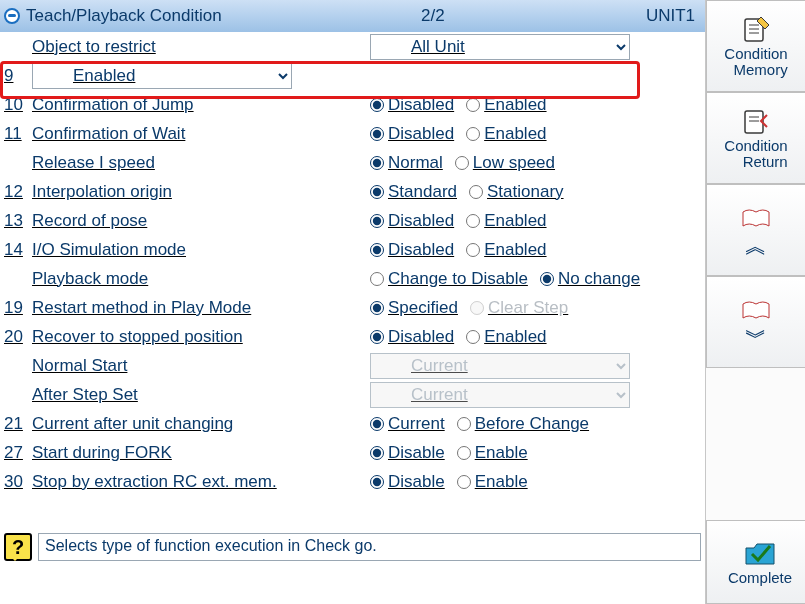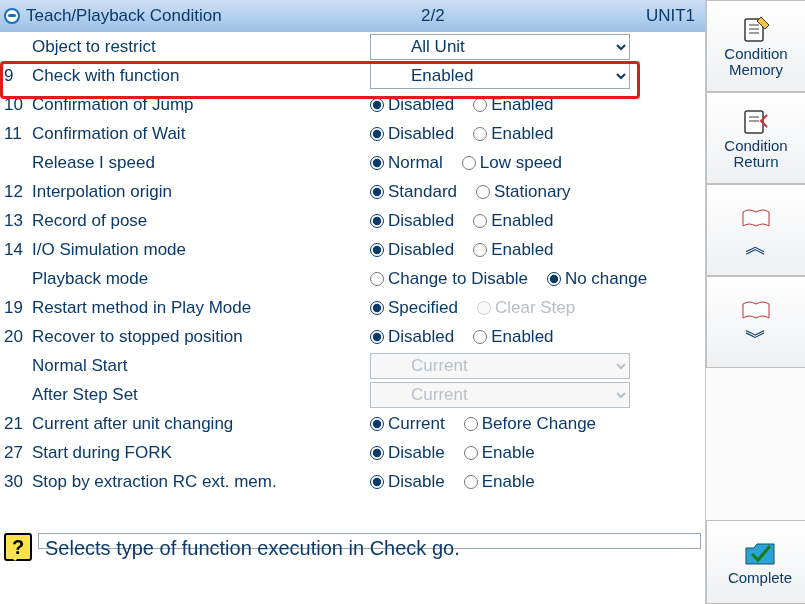--- a/index.html
+++ b/index.html
@@ -47,20 +47,21 @@
     .header .spacer { flex: 1; }
     .header .page { width: 200px; text-align: left; }
     .header .unit { width: 80px; text-align: right; padding-right: 6px; }
 
     .rows { padding: 0 0 0 0; }
     .row {
       display: flex;
       align-items: center;
       height: 29px;
       padding-left: 4px;
+      text-decoration: underline;
     }
     .row .num {
       width: 28px;
       color: #0b3a6a;
       font-size: 17px;
     }
     .row .label {
       flex: 0 0 338px;
       color: #0b3a6a;
       font-size: 17px;
@@ -91,21 +92,21 @@
       border: 1px solid #9aa7b3;
       background: #ffffff;
       padding: 0 4px;
     }
     select.combo.disabled {
       background: #f4f4f4;
       color: #9aa7b3;
     }
     .combo.w260 { width: 260px; padding-left: 36px; }
 
-    .radiogrp { display: flex; gap: 9px; }
+    .radiogrp { display: flex; gap: 2px; }
     .radiogrp label {
       display: inline-flex;
       align-items: center;
       margin-right: 10px;
       cursor: pointer;
       gap: 4px;
     }
     .radiogrp input[type=radio] {
       width: 14px; height: 14px;
       accent-color: #0b3a6a;
@@ -138,24 +139,24 @@
     .help .qicon::after{
       content:"";
       position:absolute;
       left:4px; bottom:-7px;
       border: 5px solid transparent;
       border-top-color:#f9e24a;
     }
     .help .helptext {
       flex: 1;
       border: 1px solid #9aa7b3;
-      height: 16px;
+      height: 28px;
       padding: 3px 6px;
       color: #0b3a6a;
-      font-size: 20px;
+      font-size: 16px;
       background: #fff;
     }
 
     .sidebar {
       position: absolute;
       right: 0; top: 0;
       width: 100px;
       height: 604px;
       border-left: 1px solid #c7c7c7;
       background: #fbfbfb;
@@ -167,21 +168,21 @@
       display: flex;
       flex-direction: column;
       align-items: center;
       justify-content: center;
       color: #0b3a6a;
       font-size: 15px;
       cursor: pointer;
       padding: 4px 0;
     }
     .sbtn .ic { height: 32px; display:flex; align-items:center; justify-content:center; }
-    .sbtn .lbl { line-height: 1.1; text-align: center; }
+    .sbtn .lbl { line-height: 1.1; text-align: right; }
     #sb1 { height: 92px; }
     #sb2 { height: 92px; }
     #sb3,#sb4 { height: 92px; }
     #sb5 { position:absolute; bottom:0; height: 84px; width:108px; }
     .chev { font-size: 22px; line-height: 1; }
   </style>
 </head>
 <body>
 
 <div class="main">
@@ -196,21 +197,20 @@
   <div class="rows" id="rows">
       <div class="row noindex">
         <span class="num"></span>
         <span class="label">Object to restrict</span>
         <span class="ctrl">
           <select class="combo w260"><option>All Unit</option></select>
         </span>
       </div>
       <div class="row">
         <span class="num">9</span>
-        <span class="label">Check with function</span>
         <span class="ctrl">
           <select class="combo w260"><option>Enabled</option><option>Disabled</option></select>
         </span>
       </div>
       <div class="row">
         <span class="num">10</span>
         <span class="label">Confirmation of Jump</span>
         <span class="ctrl">
           <span class="radiogrp">
             <label>

